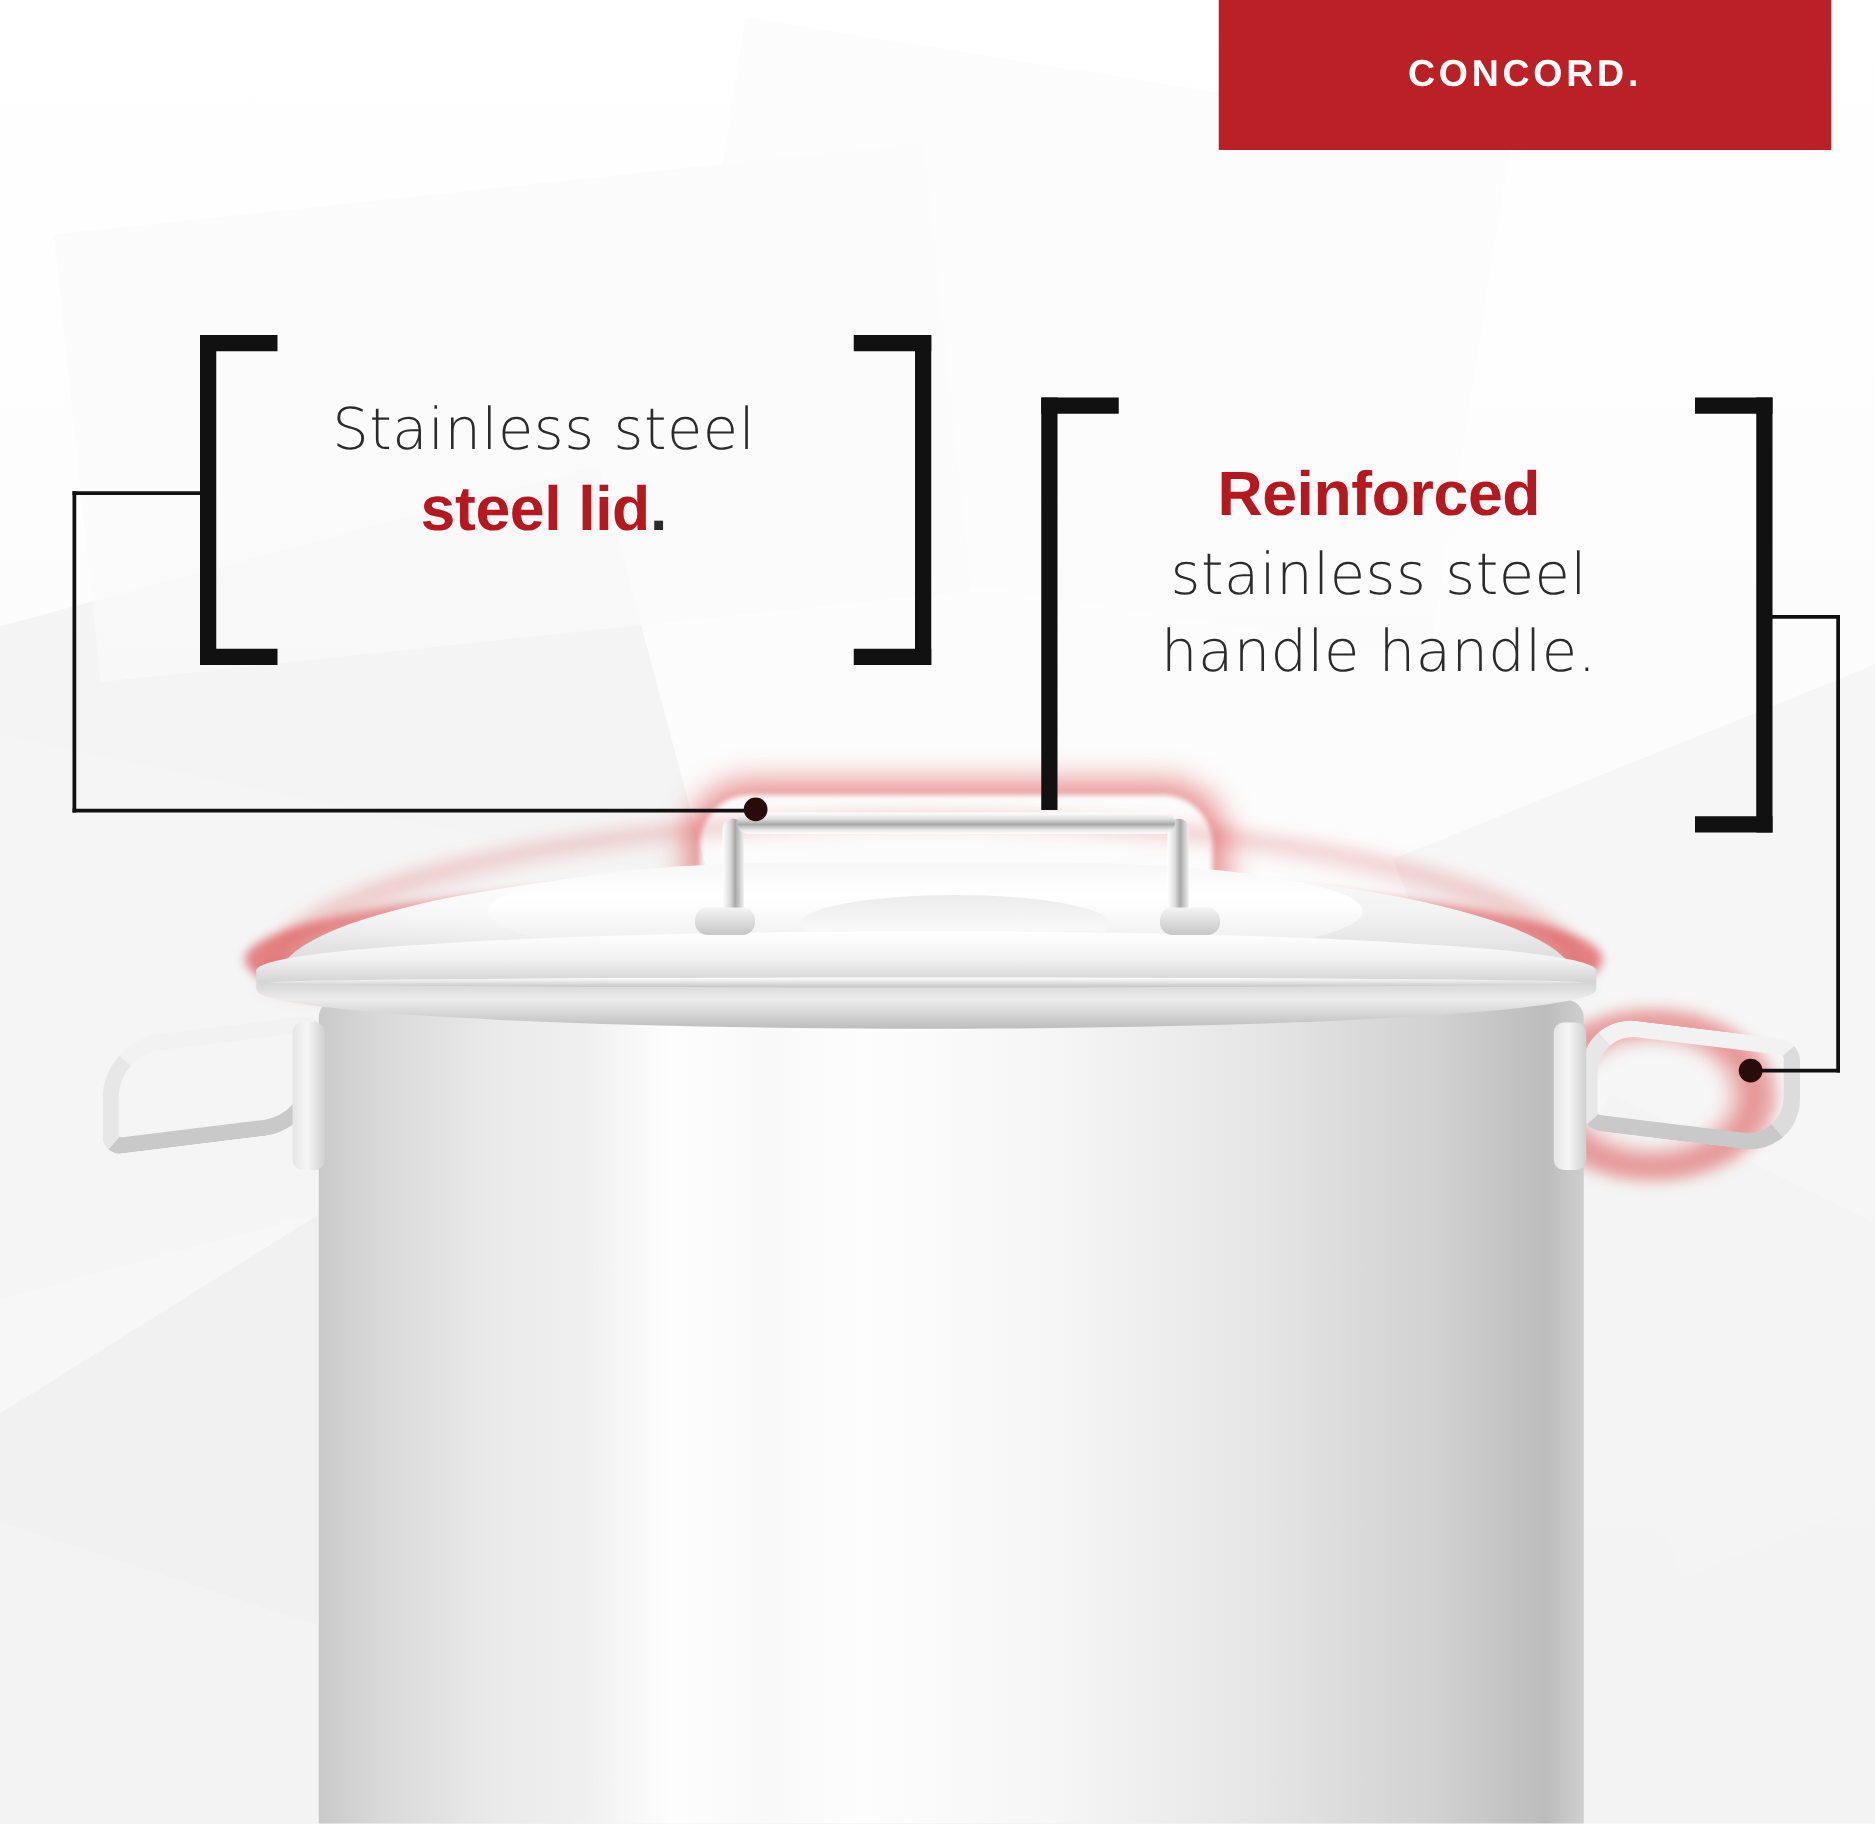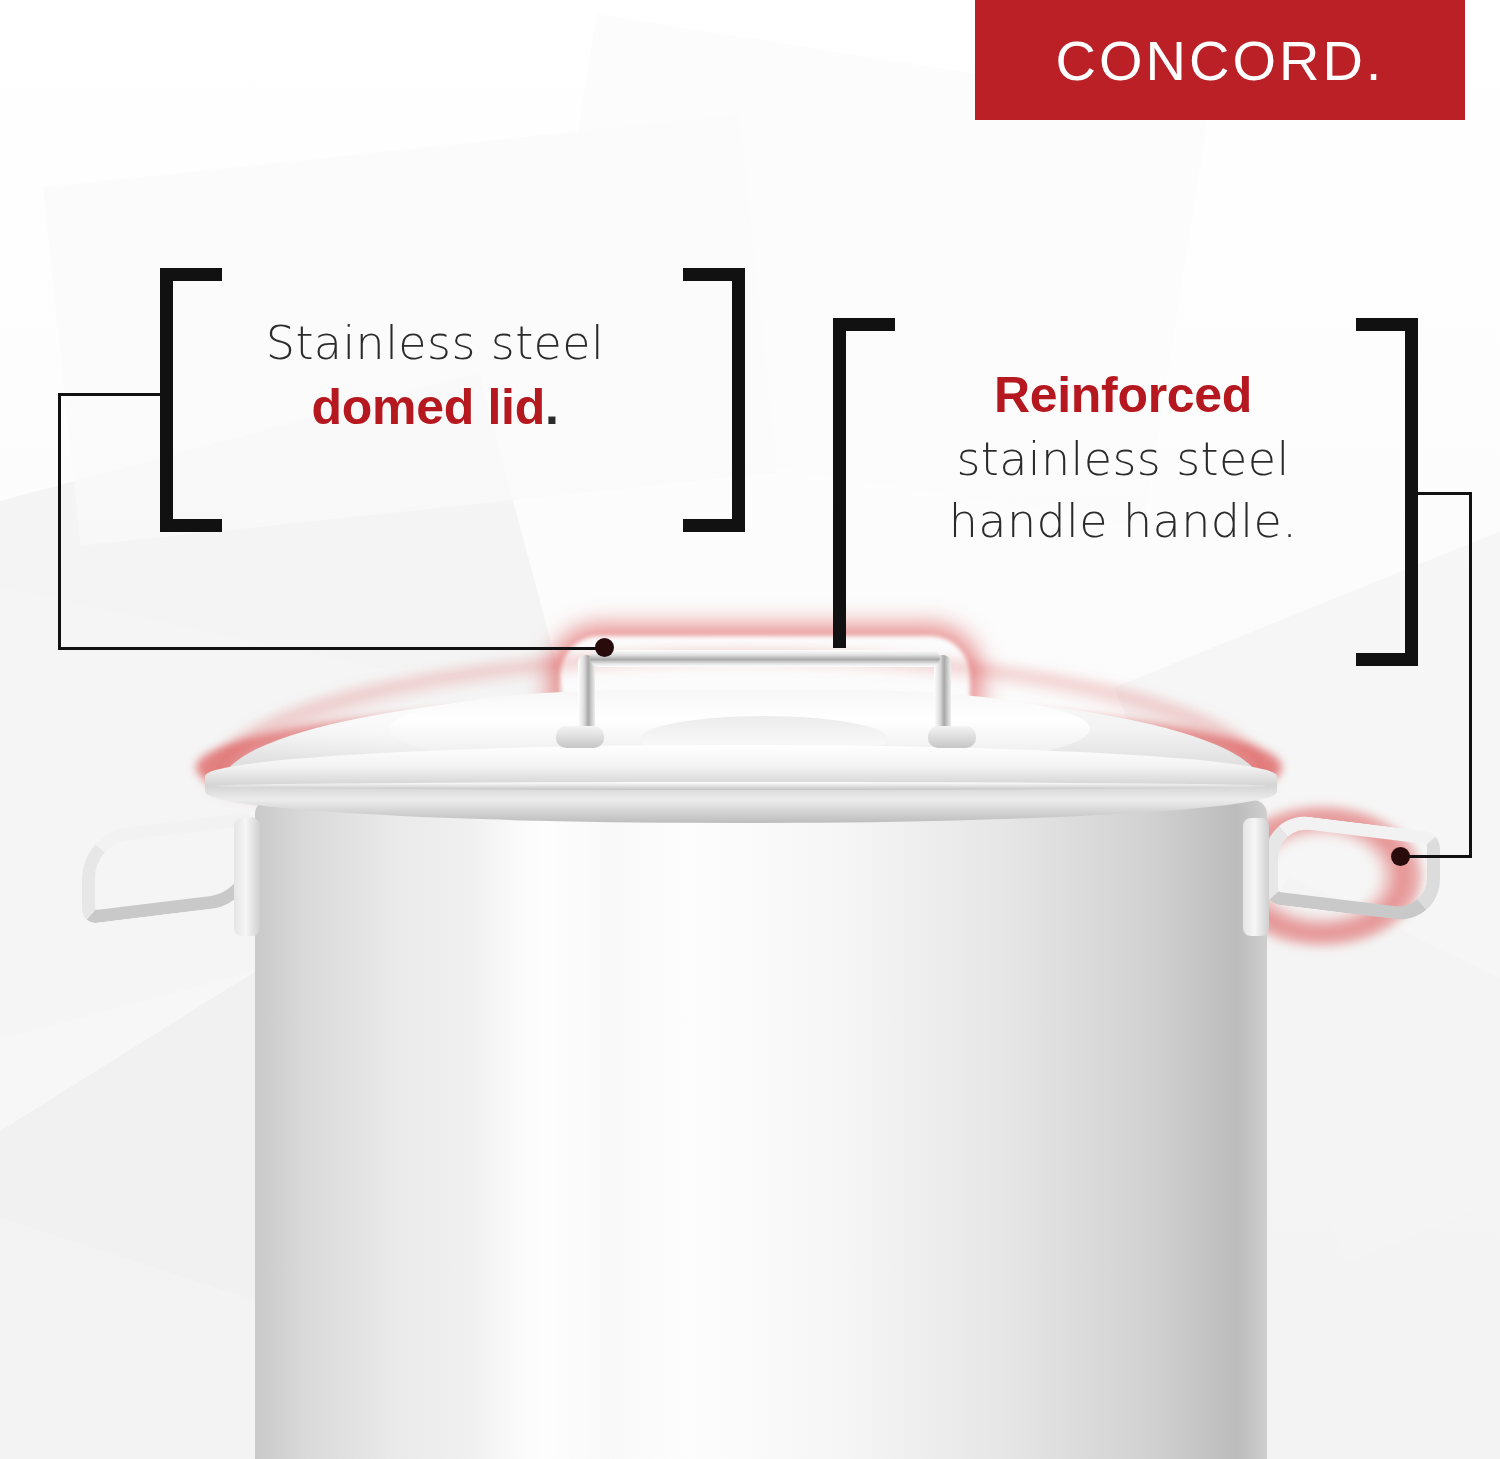--- a/index.html
+++ b/index.html
@@ -45,22 +45,22 @@
   
   .brand-banner{
     position:absolute; left:975px; top:0px;
     width:490px; height:120px;
     background:#ba2026;
     display:flex; align-items:center; justify-content:center;
     z-index:40;
   }
   .brand-text{
     color:#ffffff;
-    font-size:56px;
-    font-weight:400;
+    font-size:30px;
+    font-weight:700;
     letter-spacing:3px;
     font-family:"Liberation Sans", sans-serif;
   }
 
   
   .bracket{ position:absolute; z-index:25; }
   .bracket span{ position:absolute; background:#111111; display:block; }
 
   
   #bracket-left-open{ left:160px; top:268px; width:62px; height:264px; }
@@ -99,21 +99,21 @@
 
   
   #leader-right .seg-h1{ left:1415px; top:492px; width:57px; height:3px; }
   #leader-right .seg-v{  left:1469px; top:492px; width:3px;  height:366px; }
   #leader-right .seg-h2{ left:1408px; top:855px; width:64px; height:3px; }
   #dot-right{ left:1391px; top:847px; }
 
   
   .callout-text{ position:absolute; z-index:30; text-align:center; }
   #callout-left-text{ left:190px; top:312px; width:490px; }
-  #callout-right-text{ left:878px; top:362px; width:490px; }
+  #callout-right-text{ left:858px; top:362px; width:490px; }
 
   .line-thin{
     font-family:"DejaVu Sans", sans-serif;
     font-weight:300;
     font-size:46px;
     line-height:62px;
     color:#2b2b2b;
     letter-spacing:.4px;
     -webkit-text-stroke:0;
   }
@@ -342,21 +342,21 @@
 
   <div class="leader" id="leader-left">
     <i class="seg-h1"></i>
     <i class="seg-v"></i>
     <i class="seg-h2"></i>
   </div>
   <div class="dot" id="dot-left"></div>
 
   <div class="callout-text" id="callout-left-text">
     <div class="line-thin">Stainless steel</div>
-    <div class="line-bold"><span>domed lid</span><span class="period">.</span></div>
+    <div class="line-bold"><span>steel lid</span><span class="period">.</span></div>
   </div>
 
   <div class="bracket" id="bracket-right-open">
     <span class="v"></span>
     <span class="t"></span>
 
   </div>
   <div class="bracket" id="bracket-right-close">
     <span class="v"></span>
     <span class="t"></span>

